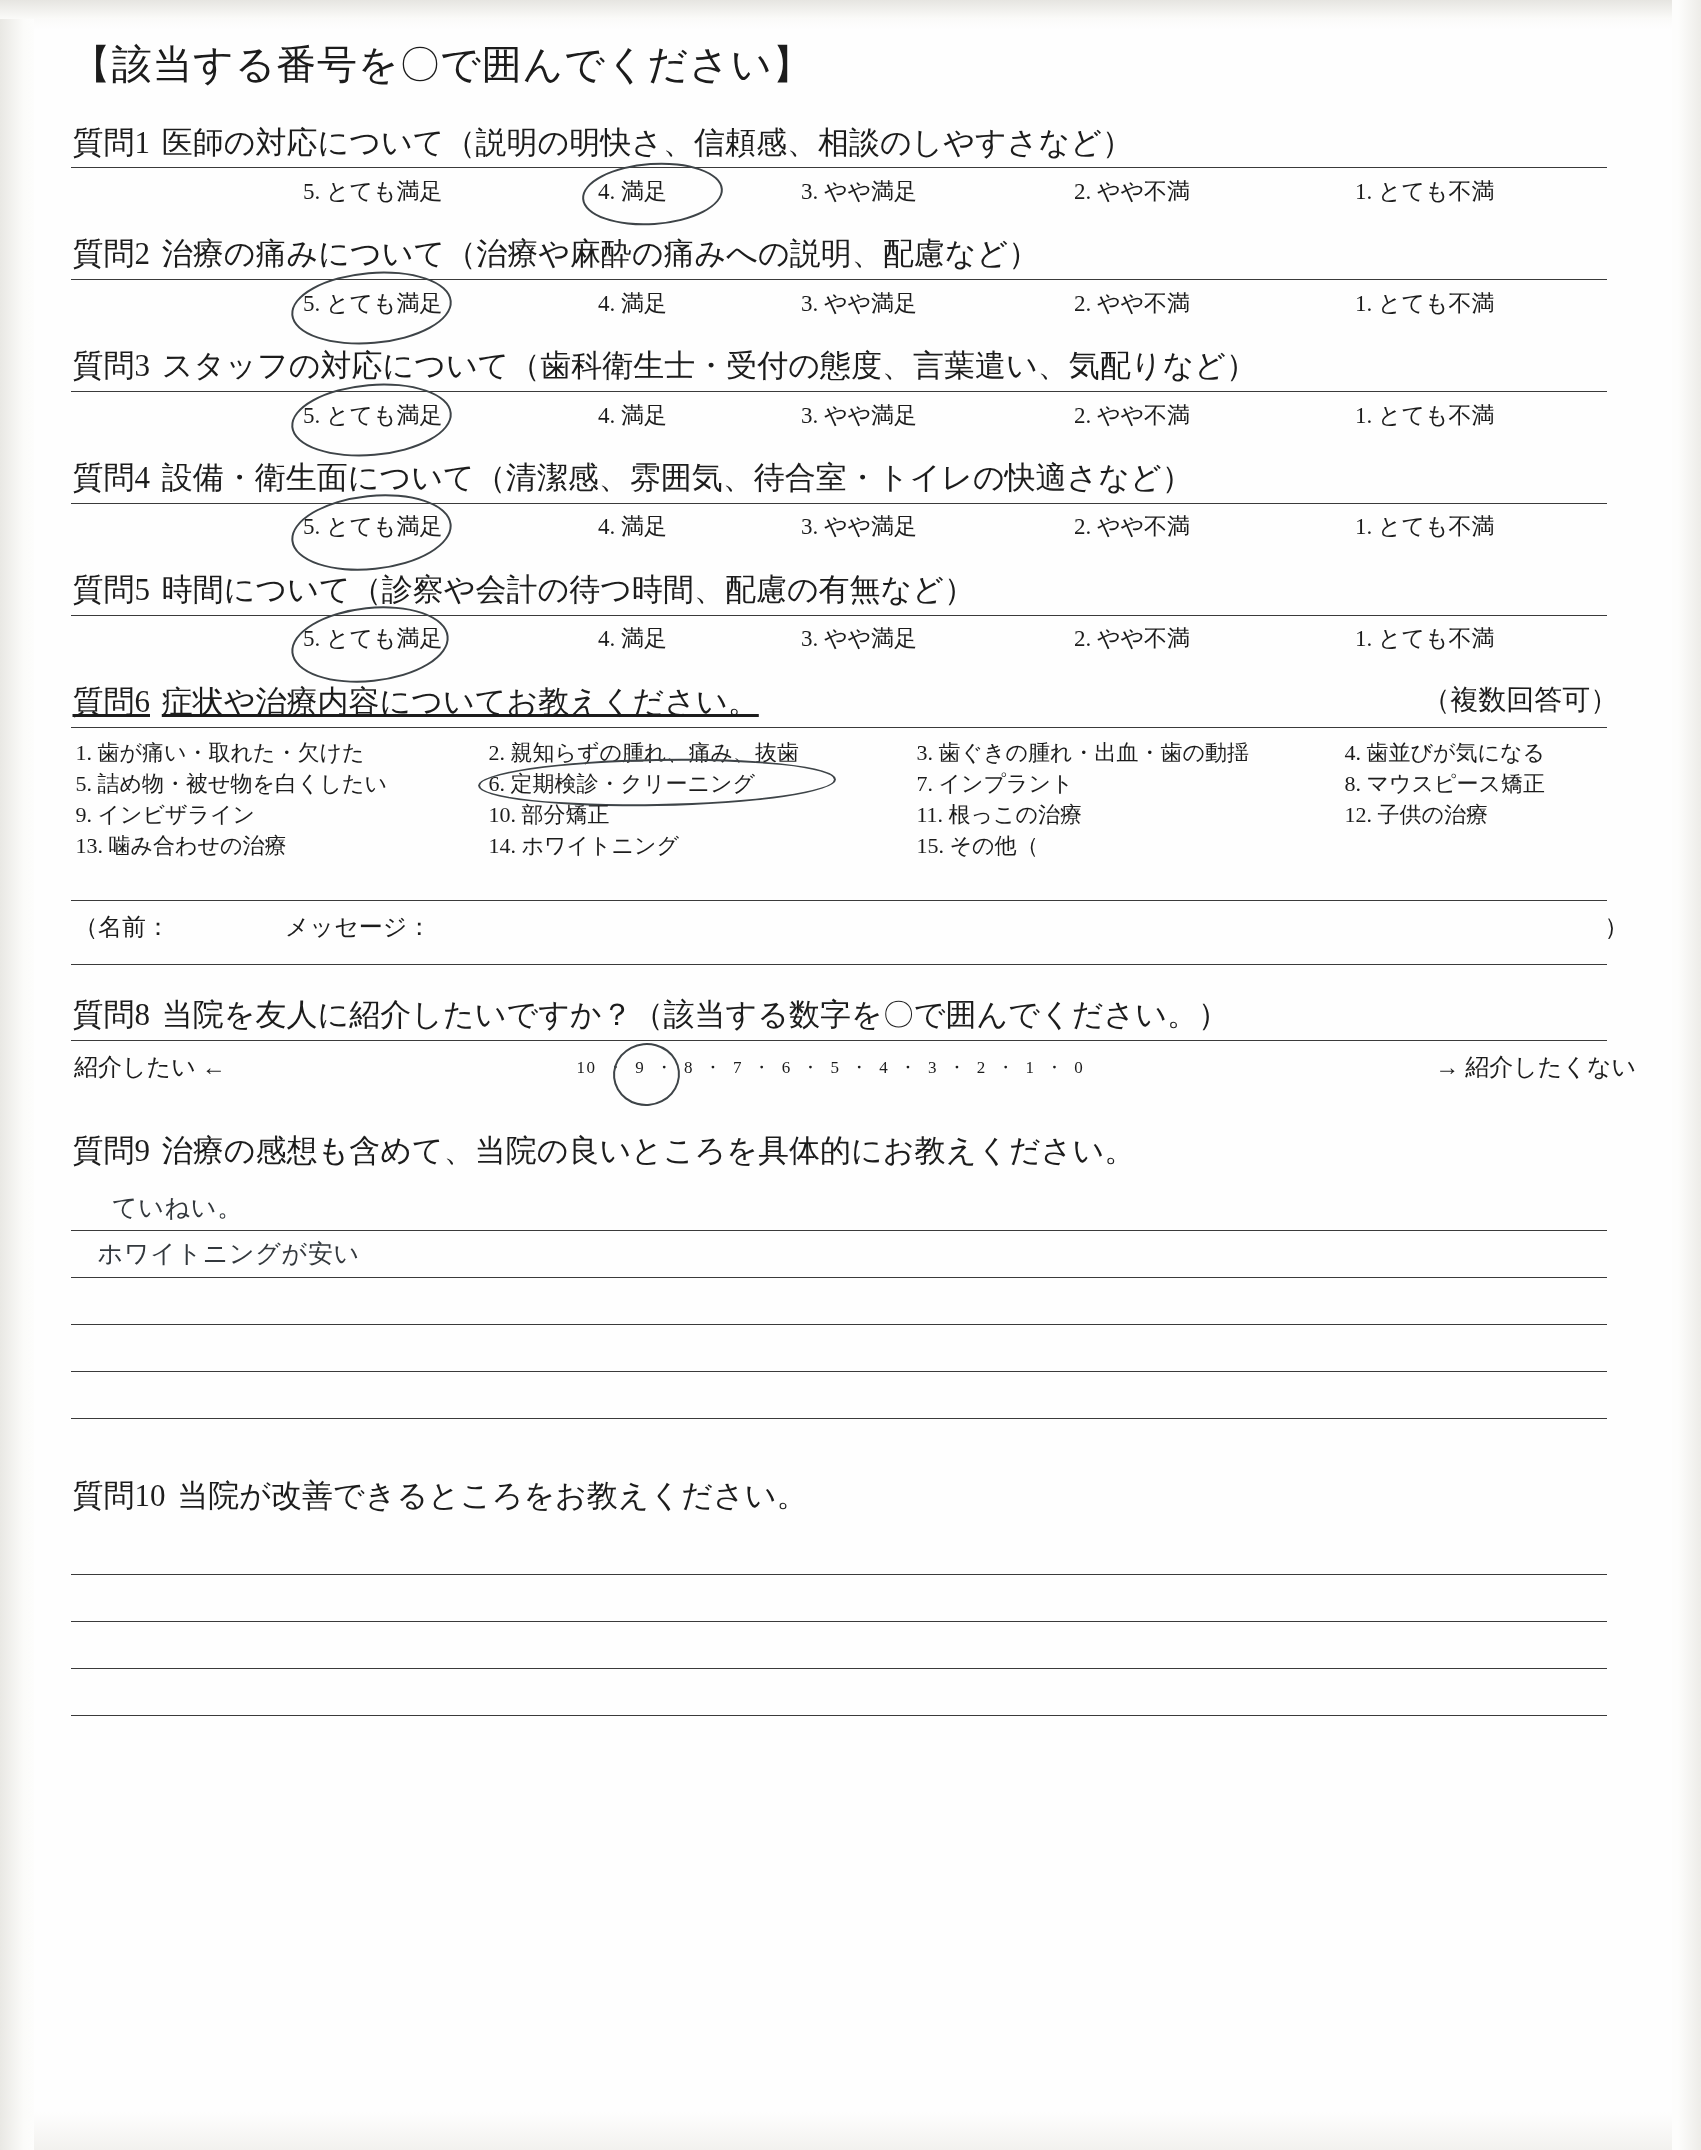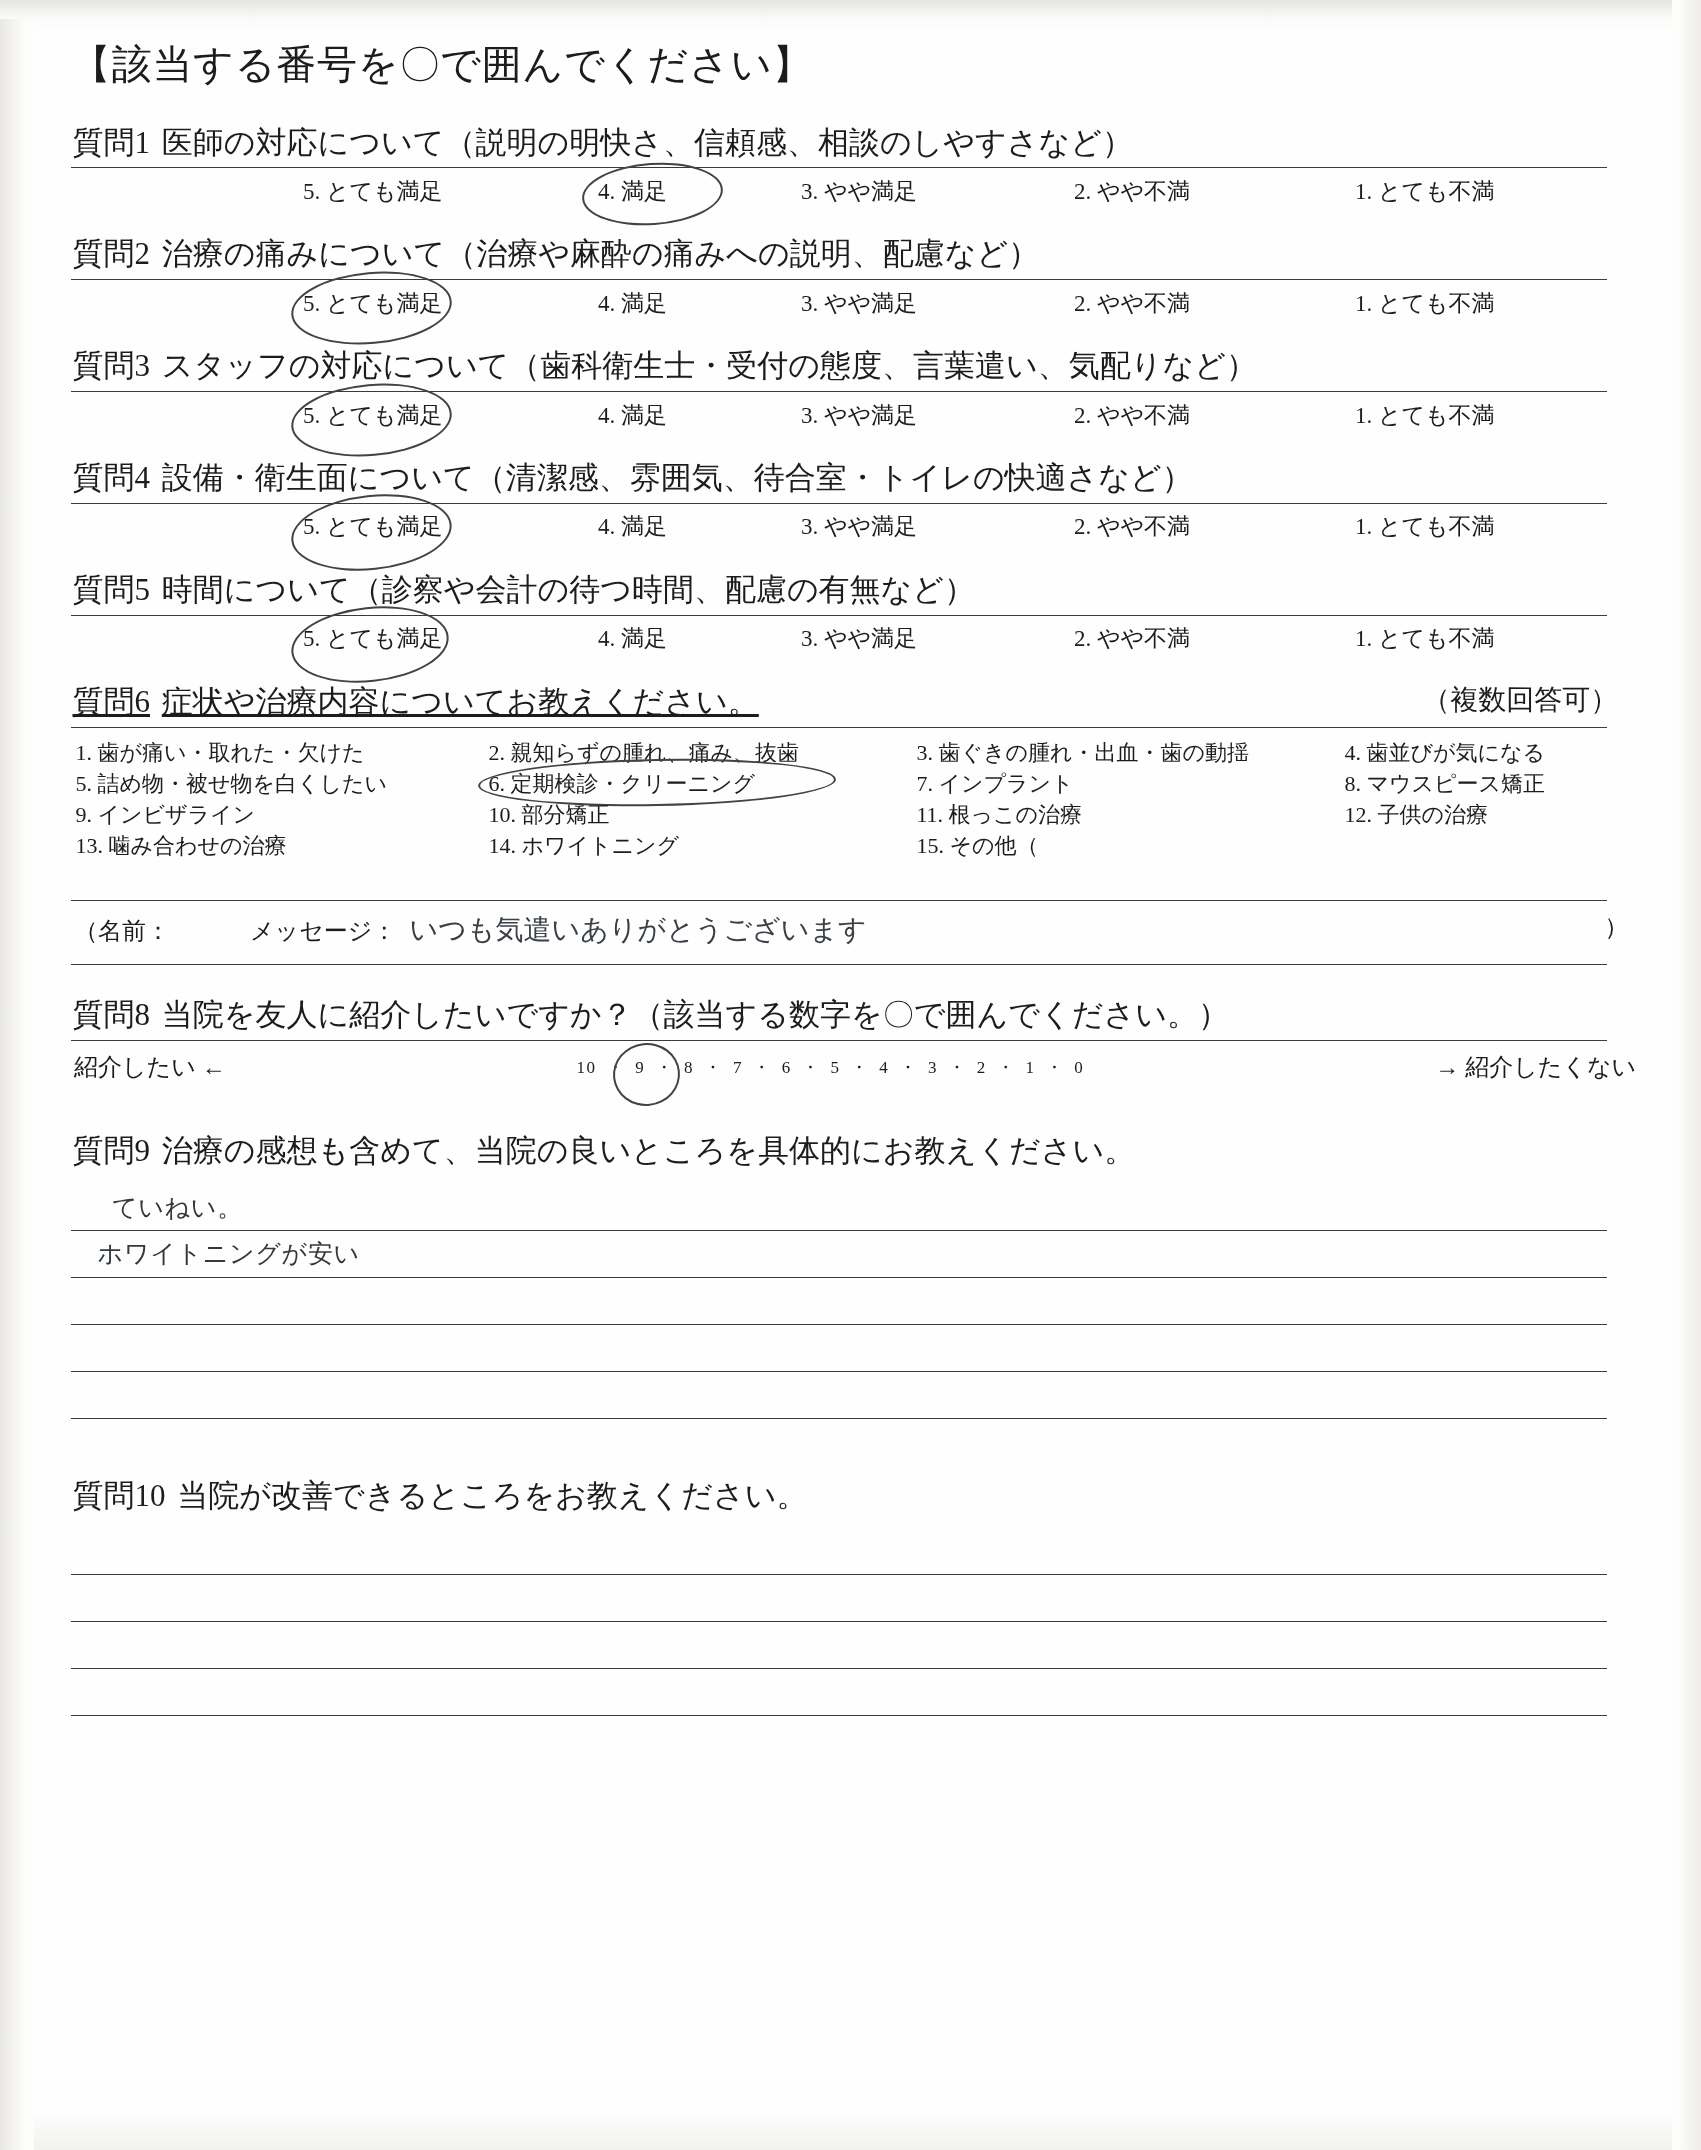--- a/index.html
+++ b/index.html
@@ -122,21 +122,21 @@
 
   
   .q7-line {
     display: flex;
     align-items: baseline;
     font-size: 24px;
     padding: 10.3px 0 11.8px 3px;
     position: relative;
     height: 41px;
   }
-  .q7-name { margin-right: 80px; }
+  .q7-name { margin-right: 115px; }
   .q7-msg-label { margin-right: 13.3px; }
   .q7-answer {
     font-size: 28px;
     color: #3a4046;
   }
   .q7-close {
     position: absolute;
     right: 7.4px;
     font-size: 24px;
   }
@@ -305,21 +305,20 @@
         </div>
         <div class="cell"></div>
       </div>
     </div>
 
     <div class="q-block" style="margin-top:34px;">
       <div class="rule"></div>
       <div class="q7-line">
         <span class="q7-name">（名前：</span>
         <span class="q7-msg-label">メッセージ：</span>
-        <span class="q7-answer hand">いつも気遣いありがとうございます</span>
         <span class="q7-close">）</span>
       </div>
       <div class="rule"></div>
     </div>
 
     <div class="q-block" style="margin-top:29.5px;">
       <div class="q-head">
         <span class="qno">質問8</span><span>当院を友人に紹介したいですか？（該当する数字を〇で囲んでください。）</span>
       </div>
       <div class="rule"></div>

